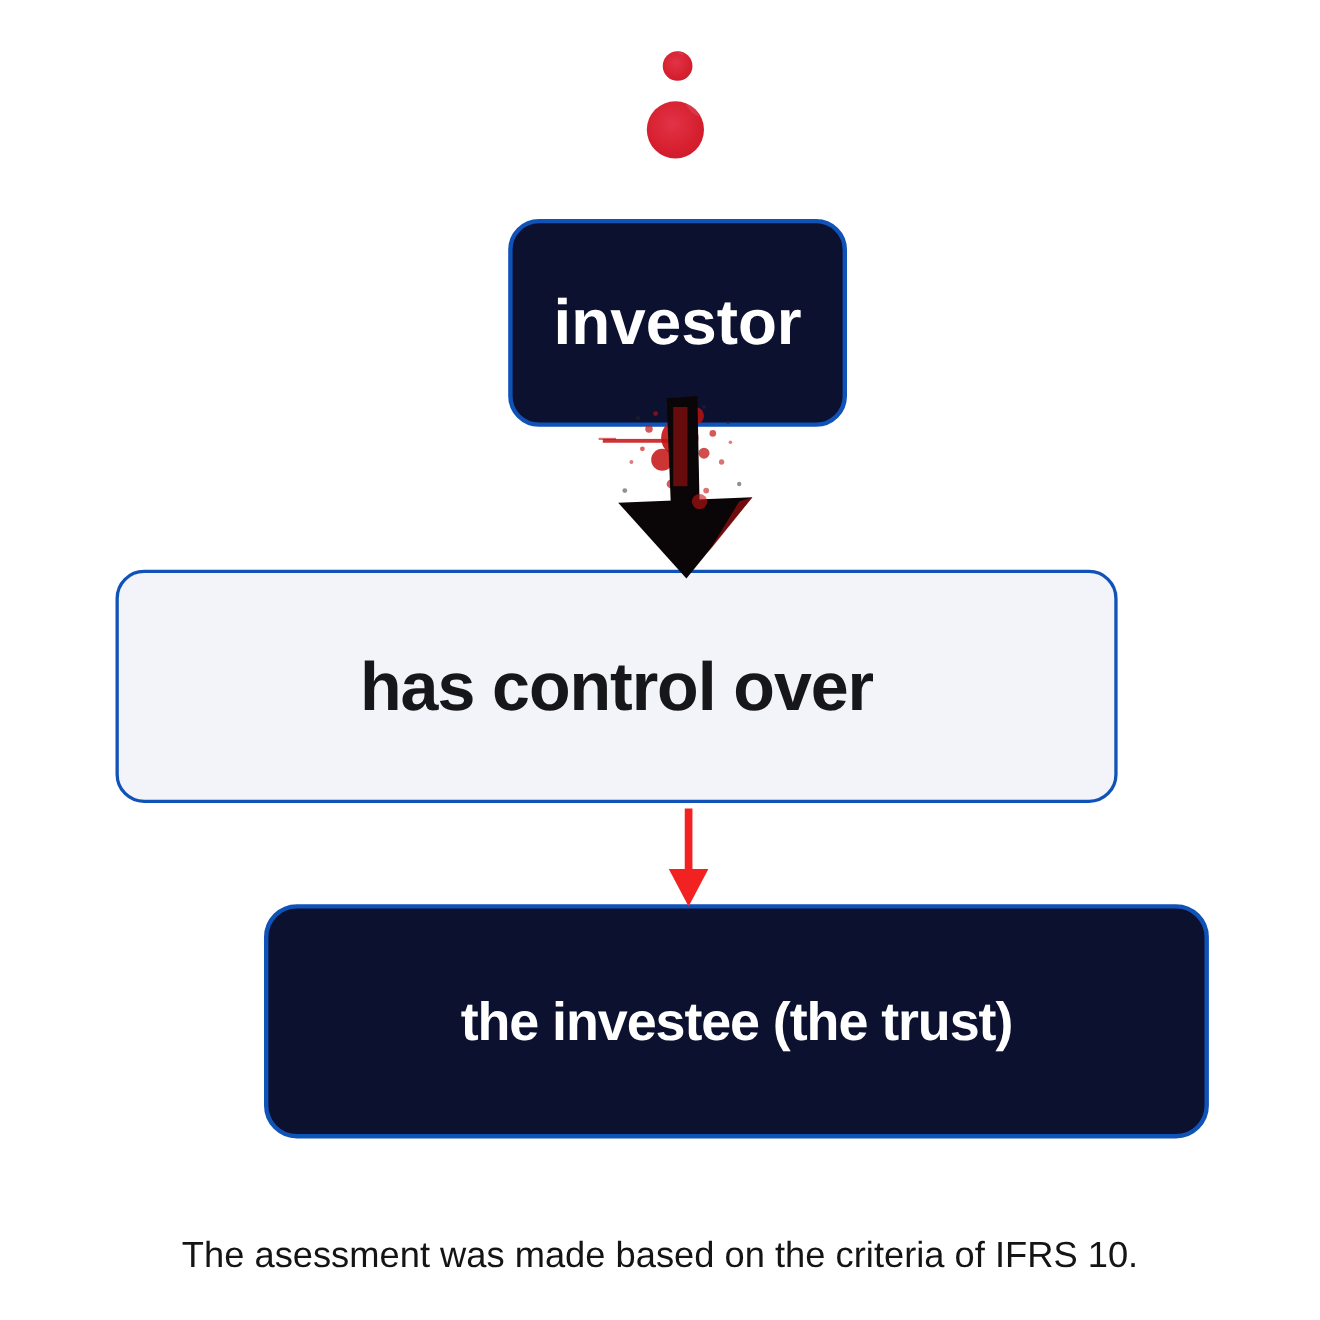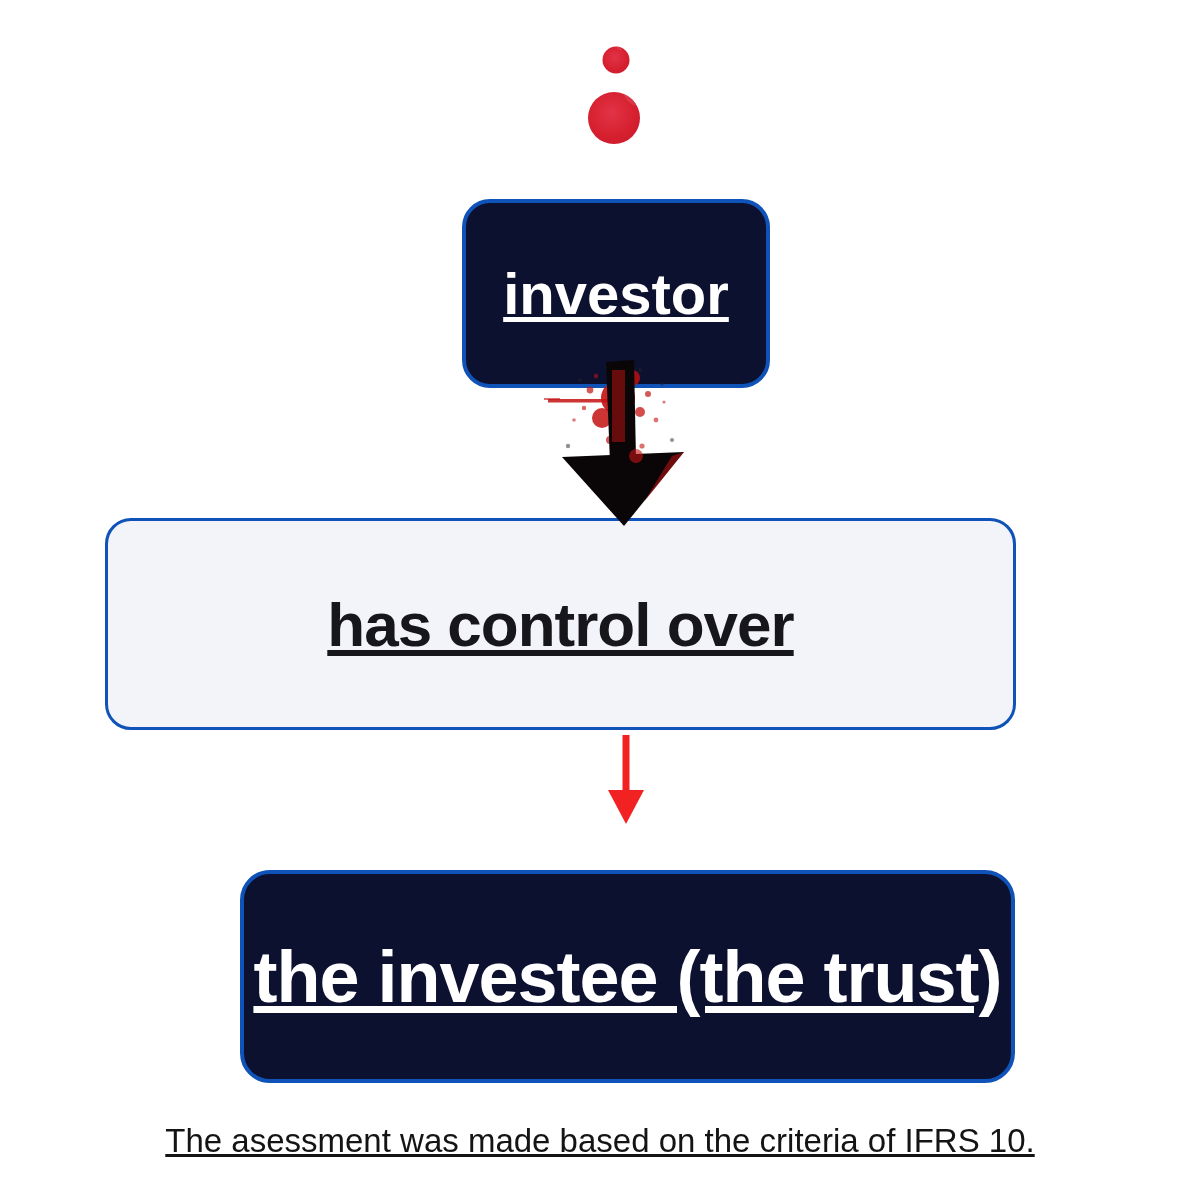--- a/index.html
+++ b/index.html
@@ -15,53 +15,52 @@
   html,body{width:1200px;height:1200px;background:#ffffff;overflow:hidden;}
   body{font-family:"Liberation Sans",sans-serif;position:relative;}
   .stage{position:absolute;inset:0;width:1200px;height:1200px;}
 
   .node{
     position:absolute;
     display:flex;align-items:center;justify-content:center;
     border:4px solid var(--node-border);
     font-weight:700;
     text-align:right;
-    text-decoration:underline;
   }
   .node.dark{
     background:var(--node-dark-bg);
     color:var(--node-dark-text);
   }
   .node.light{
     background:var(--node-light-bg);
     color:var(--node-light-text);
     border-width:3px;
   }
 
   .node-investor{
     left:462px;top:199px;width:308px;height:189px;
     border-radius:28px;font-size:58px;
   }
   .node-relationship{
     left:105px;top:518px;width:911px;height:212px;
     border-radius:26px;font-size:62px;letter-spacing:-1px;
   }
   .node-investee{
-    left:240px;top:870px;width:775px;height:213px;
-    border-radius:30px;font-size:72px;letter-spacing:-1px;
+    left:240px;top:822px;width:859px;height:213px;
+    border-radius:30px;font-size:49px;letter-spacing:-1px;
   }
 
   .dots-decoration{position:absolute;left:583px;top:38px;width:70px;height:112px;}
   .grunge-arrow{position:absolute;left:544px;top:360px;width:158px;height:170px;z-index:3;}
   .red-arrow{position:absolute;left:599px;top:732px;width:54px;height:94px;z-index:2;}
 
   .caption{
     position:absolute;left:0;top:1122px;width:1200px;
     text-align:center;font-size:33px;font-weight:400;
-    color:var(--caption-text);letter-spacing:0px;text-decoration:underline;
+    color:var(--caption-text);letter-spacing:0px;
   }
 </style>
 </head>
 <body>
 
 <div class="stage">
 
   <svg class="dots-decoration" viewBox="0 0 70 112" aria-hidden="true">
     <defs>
       <radialGradient id="inkdot" cx="45%" cy="40%" r="65%">

